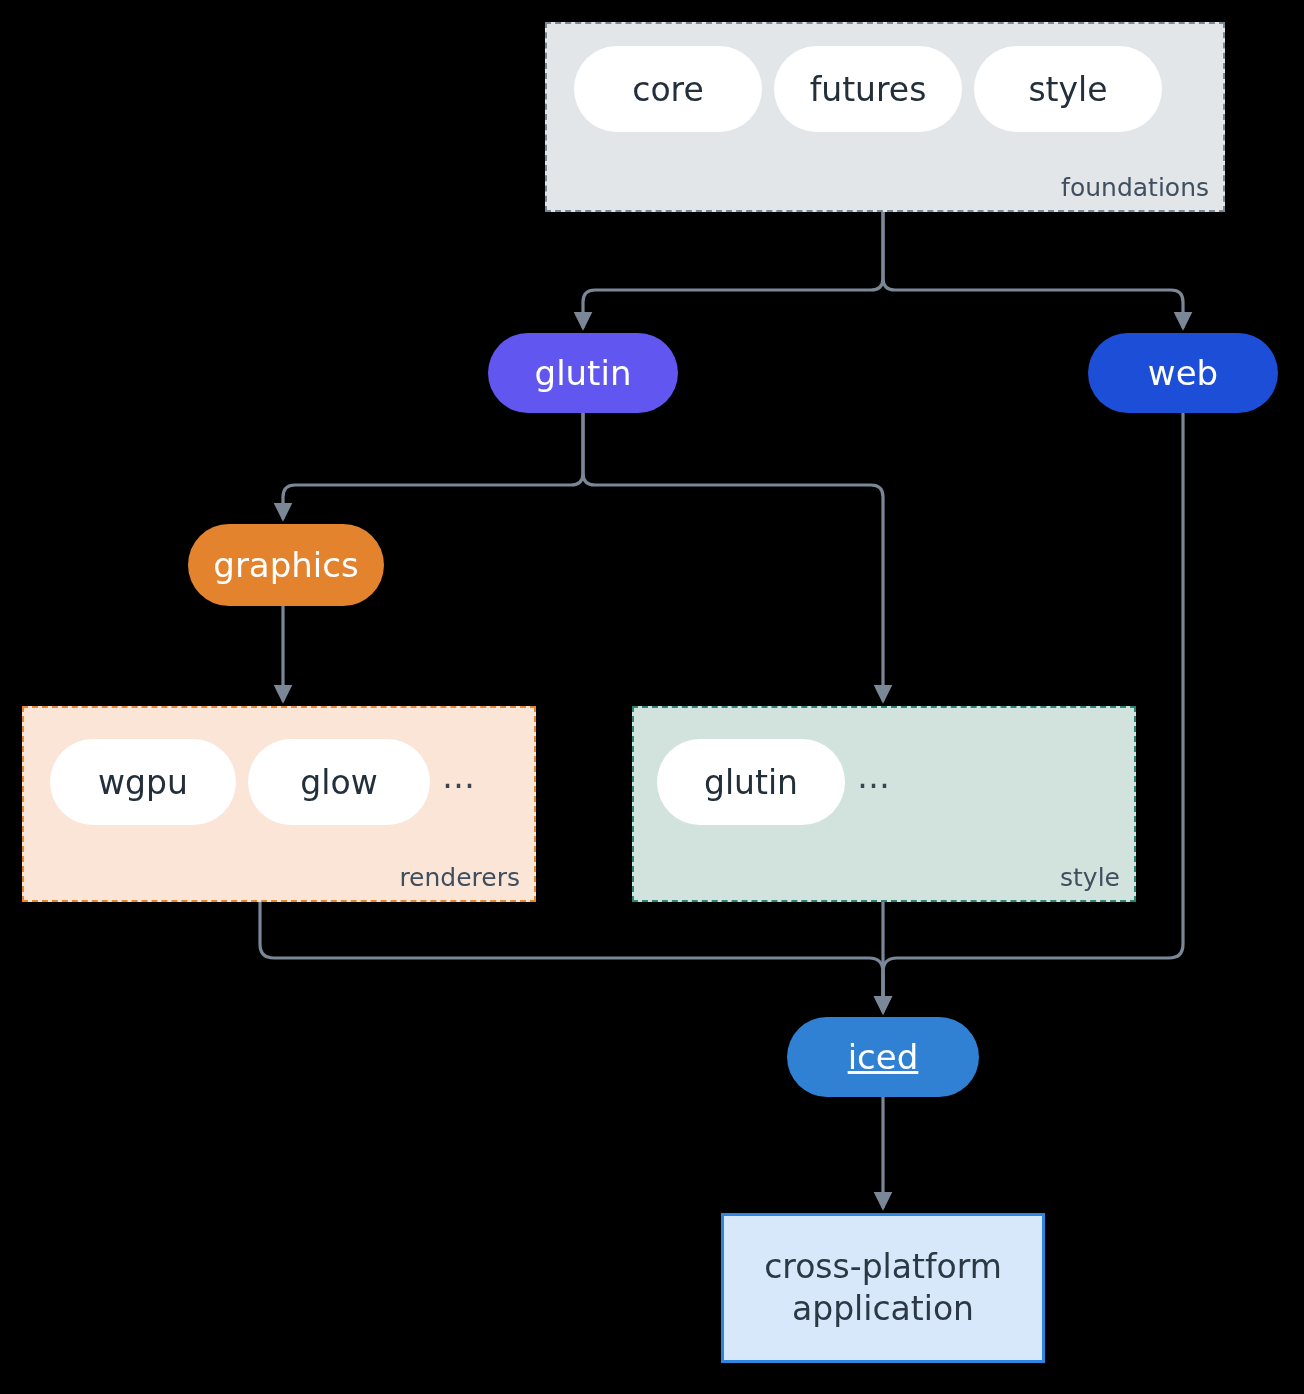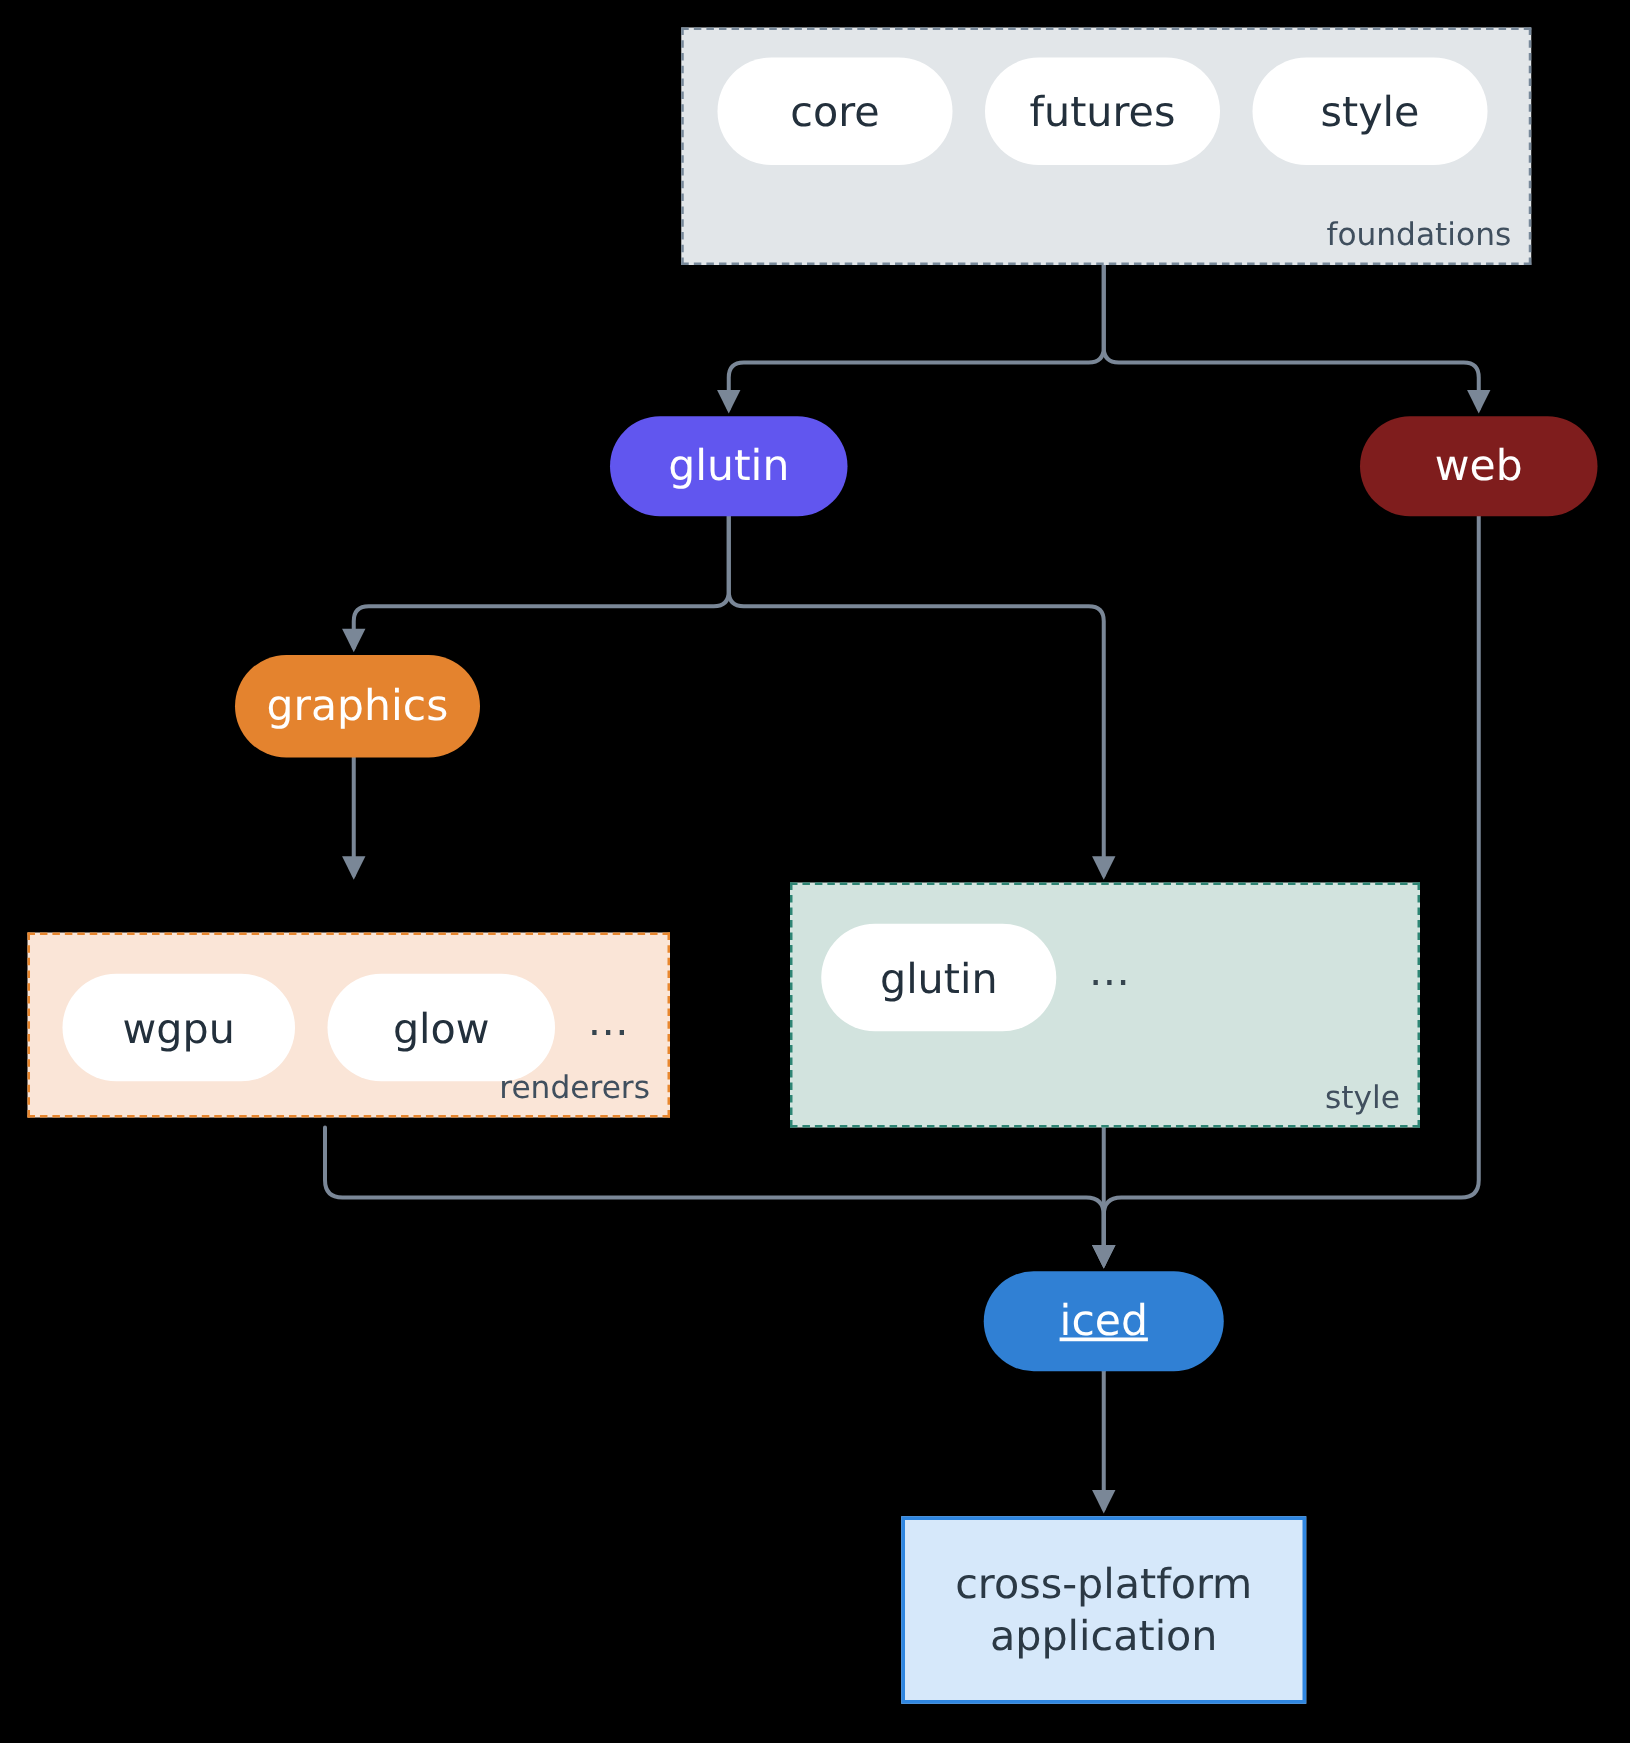--- a/index.html
+++ b/index.html
@@ -38,40 +38,40 @@
   .group {
     position: absolute;
     box-sizing: border-box;
     border-style: dashed;
     border-width: 2px;
   }
   .group-items {
     position: absolute;
     display: flex;
     align-items: center;
-    gap: 26px;
+    gap: 12px;
   }
   .group-label {
     position: absolute;
     right: 14px;
     bottom: 8px;
     font-size: 25px;
     color: #404f5e;
     white-space: nowrap;
   }
 
   .group-foundations {
     left: 545px;  top: 22px;
     width: 680px; height: 190px;
     background: #e2e6e9;
     border-color: #78899a;
   }
   .group-renderers {
-    left: 22px;   top: 746px;
-    width: 514px; height: 148px;
+    left: 22px;   top: 706px;
+    width: 514px; height: 196px;
     background: #fae5d7;
     border-color: #e8872f;
   }
   .group-shells {
     left: 632px;  top: 706px;
     width: 504px; height: 196px;
     background: #d2e3de;
     border-color: #2e8574;
   }
 
@@ -103,21 +103,21 @@
     box-sizing: border-box;
     display: flex;
     align-items: center;
     justify-content: center;
     border-radius: 999px;
     color: #ffffff;
     font-size: 34px;
     white-space: nowrap;
   }
   .node-native { left: 488px;  top: 333px;  width: 190px; height: 80px; background: #6156ef; }
-  .node-web    { left: 1088px; top: 333px;  width: 190px; height: 80px; background: #7f1d1d; justify-content: center; }
+  .node-web    { left: 1088px; top: 333px;  width: 190px; height: 80px; background: #1d4ed8; justify-content: center; }
   .node-graphics { left: 188px; top: 524px; width: 196px; height: 82px; background: #e4832e; }
   .node-iced   { left: 787px;  top: 1017px; width: 192px; height: 80px; background: #3080d4; text-decoration: underline; }
 
   
   .node-app {
     position: absolute;
     left: 721px; top: 1213px;
     width: 324px; height: 150px;
     box-sizing: border-box;
     background: #d6e8fa;

